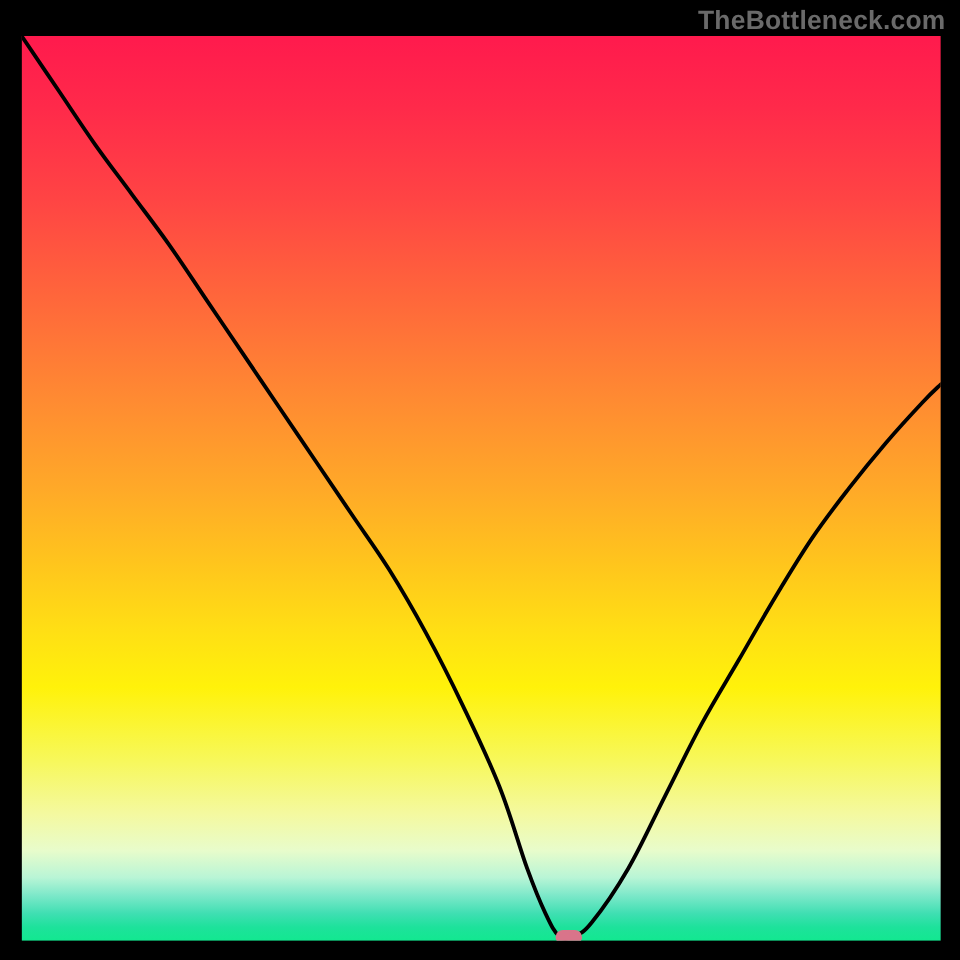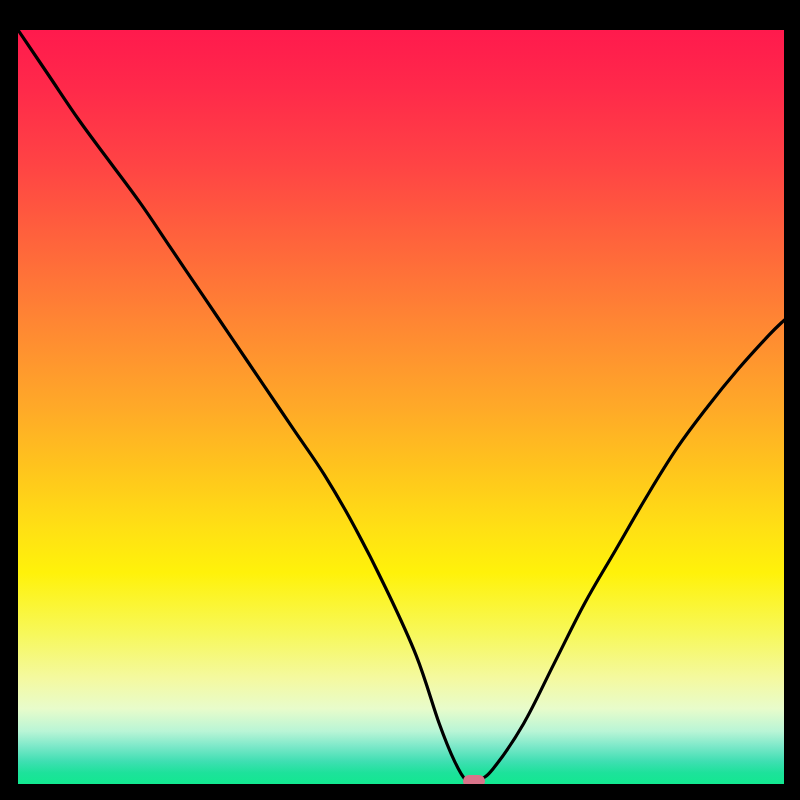--- a/index.html
+++ b/index.html
@@ -71,20 +71,21 @@
     border-radius: 6px;
     background: #d9748a;
     transform: translate(-50%, -50%);
   }
 </style>
 </head>
 <body>
 
 <div class="frame">
 
+  <div class="header-text">TheBottleneck.com</div>
 
   <div class="plot-area">
     <div class="gradient"></div>
 
     <svg class="curve" viewBox="0 0 766 754" preserveAspectRatio="none">
       <path fill="none" stroke="#000000" stroke-width="3.2" stroke-linejoin="round" stroke-linecap="round" d="M 0.00 0.00 C 5.52 8.14, 19.61 28.95, 30.64 45.24 C 41.67 61.53, 50.25 74.87, 61.28 90.48 C 72.31 106.09, 80.89 117.02, 91.92 131.95 C 102.95 146.88, 111.53 157.81, 122.56 173.42 C 133.59 189.03, 142.17 202.37, 153.20 218.66 C 164.23 234.95, 172.81 247.61, 183.84 263.90 C 194.87 280.19, 203.45 292.85, 214.48 309.14 C 225.51 325.43, 234.09 338.09, 245.12 354.38 C 256.15 370.67, 264.73 383.33, 275.76 399.62 C 286.79 415.91, 295.37 427.22, 306.40 444.86 C 317.43 462.50, 326.01 477.28, 337.04 497.64 C 348.07 518.00, 356.65 534.89, 367.68 557.96 C 378.71 581.03, 388.67 601.39, 398.32 625.82 C 407.97 650.25, 414.41 674.68, 421.30 693.68 C 428.19 712.68, 431.79 721.20, 436.62 731.38 C 441.45 741.56, 443.97 746.84, 448.11 750.23 C 452.25 753.62, 454.77 752.27, 459.60 750.23 C 464.43 748.19, 466.65 749.10, 474.92 738.92 C 483.19 728.74, 494.53 712.68, 505.56 693.68 C 516.59 674.68, 525.17 655.08, 536.20 633.36 C 547.23 611.64, 555.81 593.40, 566.84 573.04 C 577.87 552.68, 586.45 539.26, 597.48 520.26 C 608.51 501.26, 617.09 485.80, 628.12 467.48 C 639.15 449.16, 647.73 434.76, 658.76 418.47 C 669.79 402.18, 678.37 391.25, 689.40 377.00 C 700.43 362.75, 709.01 352.19, 720.04 339.30 C 731.07 326.41, 742.41 314.19, 750.68 305.37 C 758.95 296.55, 763.24 293.00, 766.00 290.29"></path>
     </svg>
 
     <div class="marker" style="left: 455.77px; top: 750.984px; background: rgb(217, 116, 138);"></div>
   </div>

